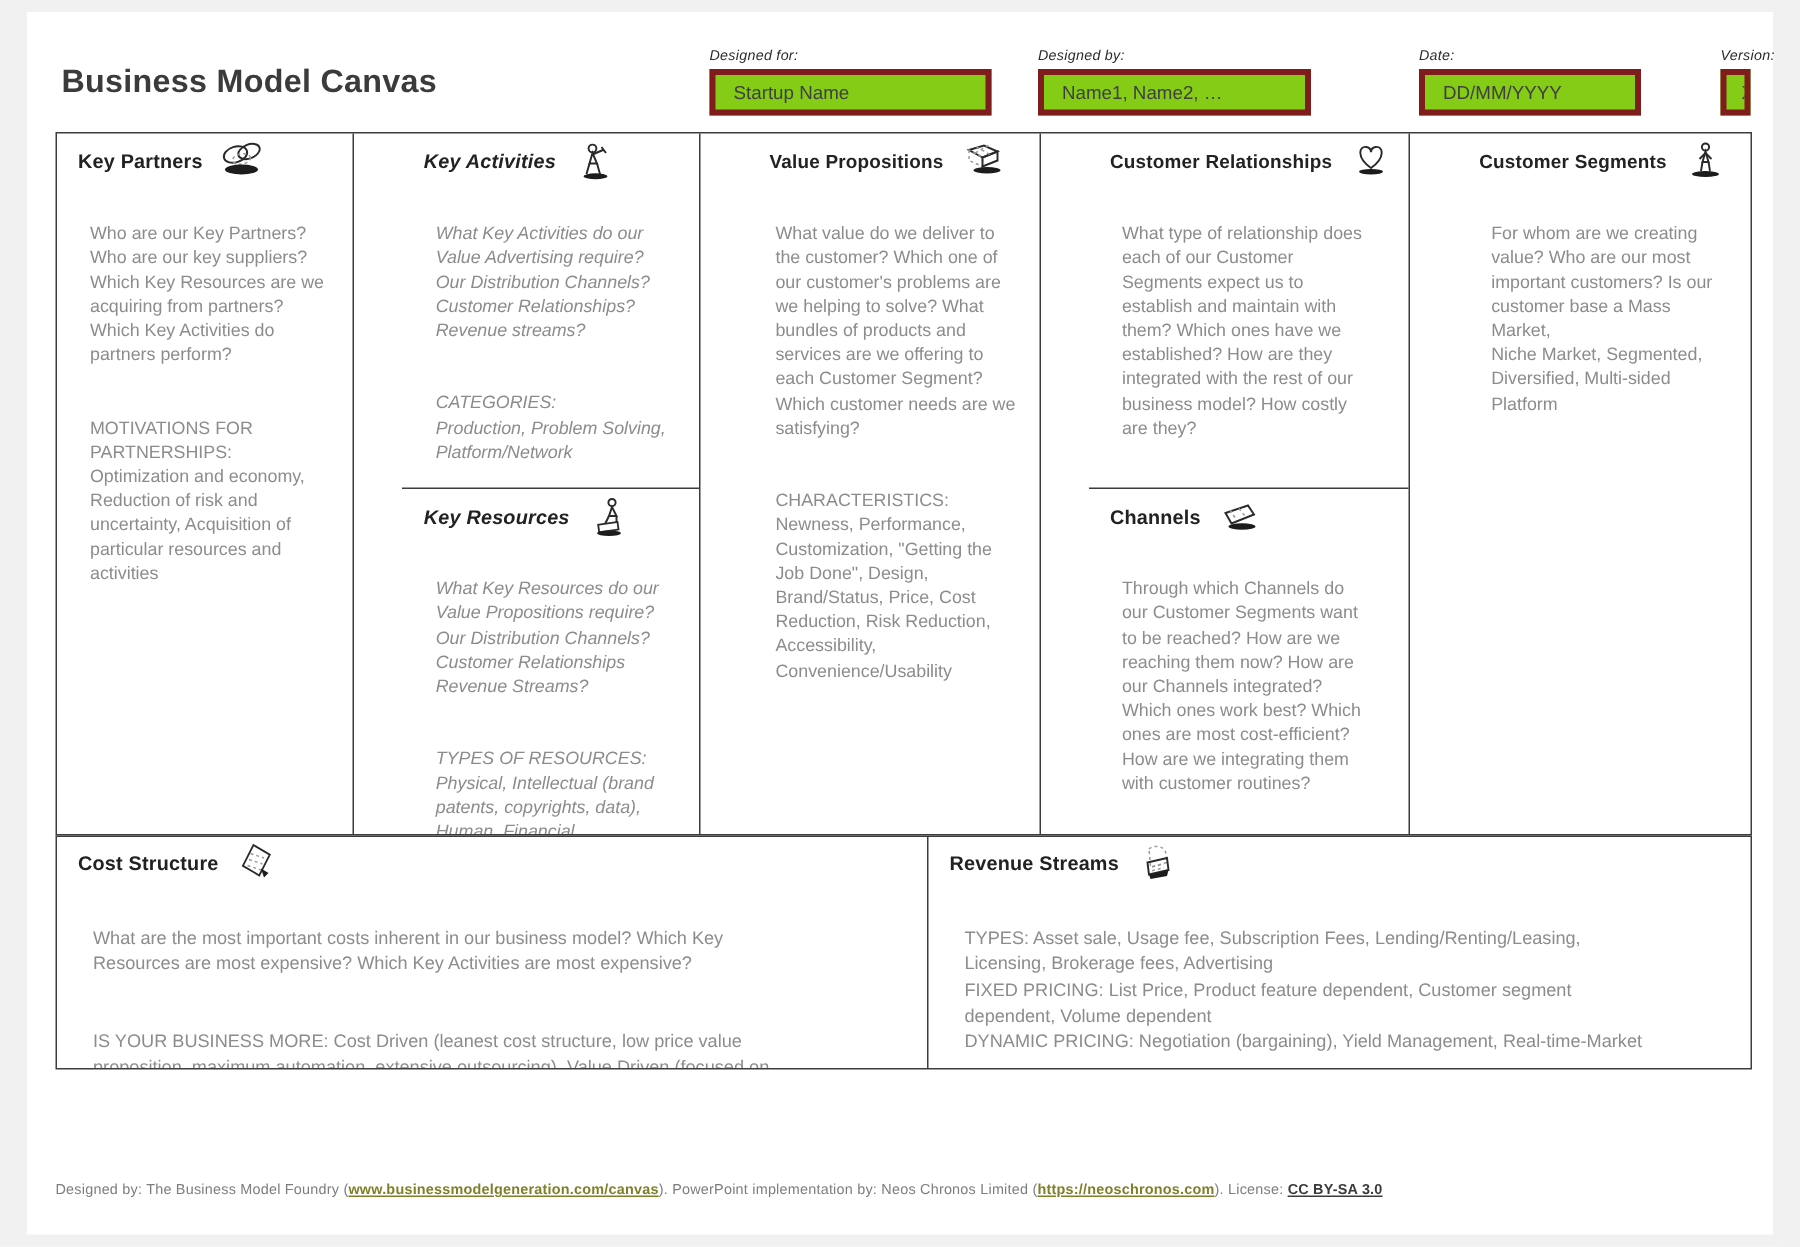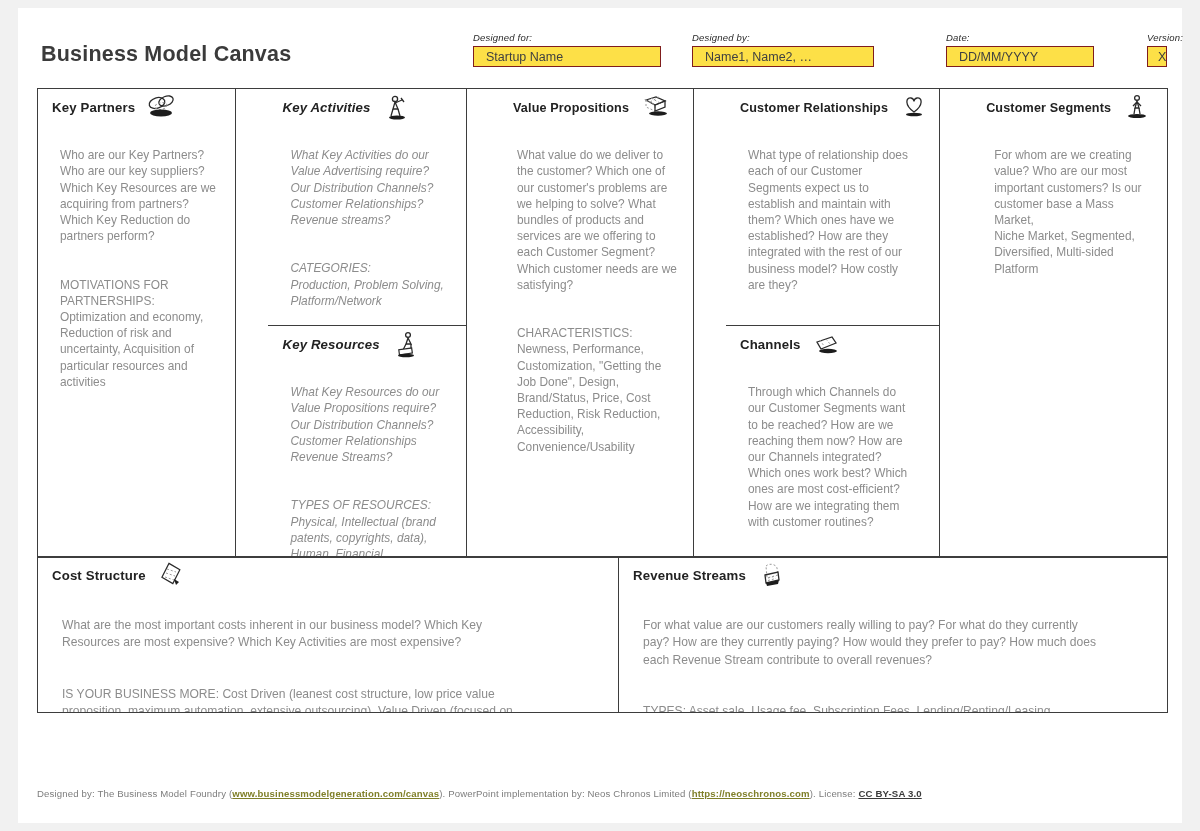--- a/index.html
+++ b/index.html
@@ -30,23 +30,23 @@
     letter-spacing: 0.2px;
   }
   .field { position: absolute; }
   .field-label {
     font-size: 9.5px; font-style: italic; color: #2b2b2b;
     font-family: "Liberation Sans", sans-serif;
     letter-spacing: 0.2px; white-space: nowrap;
     margin-bottom: 3px;
   }
   .field-box {
-    background: #fde047;
-    border: 1px solid #7f1d1d;
-    height: 21px;
+    background: #84cc16;
+    border: 4px solid #7f1d1d;
+    height: 31px;
     display: flex; align-items: center;
     padding-left: 12px;
     font-size: 12.5px; color: #404040;
     white-space: nowrap; overflow: hidden;
   }
   .f-designed-for { left: 455px; top: 24px; width: 188px; }
   .f-designed-by  { left: 674px; top: 24px; width: 182px; }
   .f-date         { left: 928px; top: 24px; width: 148px; }
   .f-version      { left: 1101px; top: 24px; width: 48px; padding-left: 28px; }
   .f-version .field-box { padding-left: 10px; text-align: center; }
@@ -182,21 +182,21 @@
                 <ellipse cx="17" cy="12" rx="6" ry="3.4" transform="rotate(-10 17 12)" class="icon-dash"></ellipse>
                 <ellipse cx="17" cy="19" rx="11" ry="3.4" class="icon-solid"></ellipse>
               </svg>
             </div>
           </div>
           <div class="cell-body">
             <p>Who are our Key Partners?
 Who are our key suppliers?
 Which Key Resources are we
 acquiring from partners?
-Which Key Reduction do
+Which Key Activities do
 partners perform?</p>
             <p>MOTIVATIONS FOR
 PARTNERSHIPS:
 Optimization and economy,
 Reduction of risk and
 uncertainty, Acquisition of
 particular resources and
 activities</p>
           </div>
         </div>
@@ -394,23 +394,20 @@
           <div class="cell-icon">
             <svg viewBox="0 0 34 28" width="34" height="28">
               <path d="M11 4 C14 1, 21 2, 22 6 L23 13 L12 16 Z" class="icon-dash"></path>
               <path d="M10 13 L23 10 L24 18 L11 21 Z" class="icon-stroke"></path>
               <path d="M13 16 L21 14 M13 18.5 L21 16.5" class="icon-dash"></path>
               <path d="M11 21 L24 18 L23 22 L12 24 Z" class="icon-solid"></path>
             </svg>
           </div>
         </div>
         <div class="cell-body">
-          <p>For what value are our customers really willing to pay? For what do they currently
-pay? How are they currently paying? How would they prefer to pay? How much does
-each Revenue Stream contribute to overall revenues?</p>
           <p>TYPES: Asset sale, Usage fee, Subscription Fees, Lending/Renting/Leasing,
 Licensing, Brokerage fees, Advertising
 FIXED PRICING: List Price, Product feature dependent, Customer segment
 dependent, Volume dependent
 DYNAMIC PRICING: Negotiation (bargaining), Yield Management, Real-time-Market</p>
         </div>
       </div>
     </div>
 
     <div class="footer">

